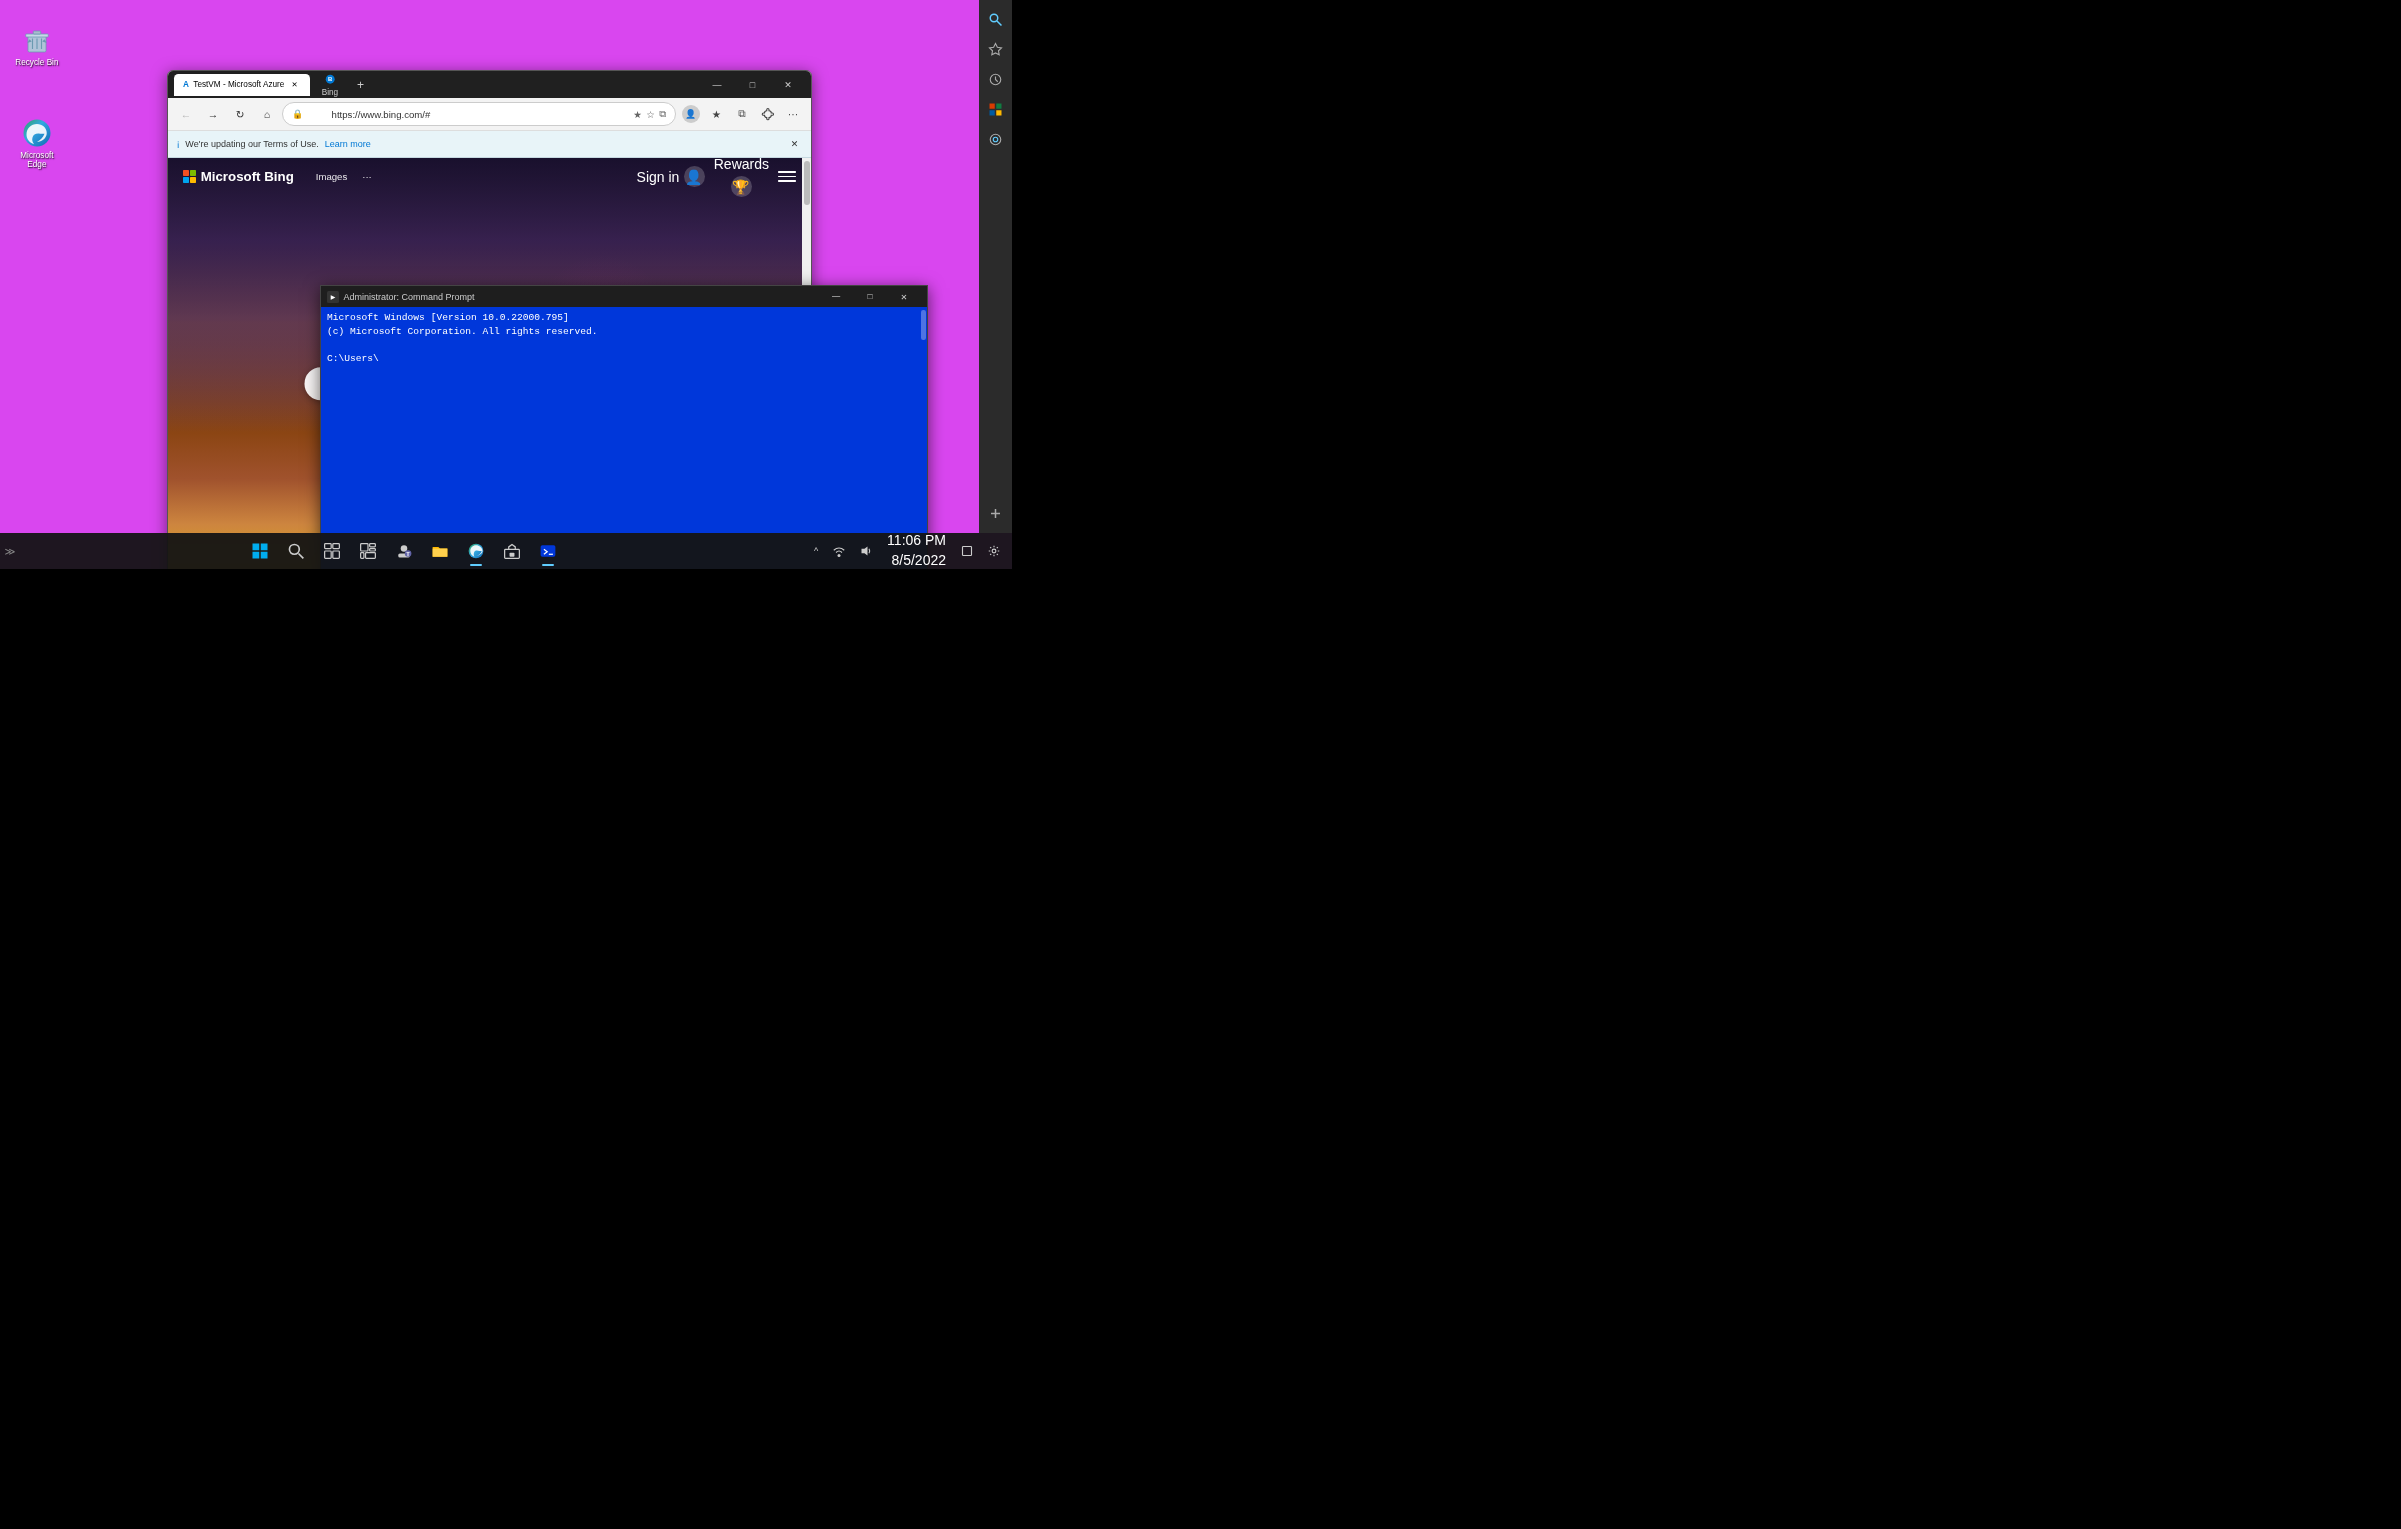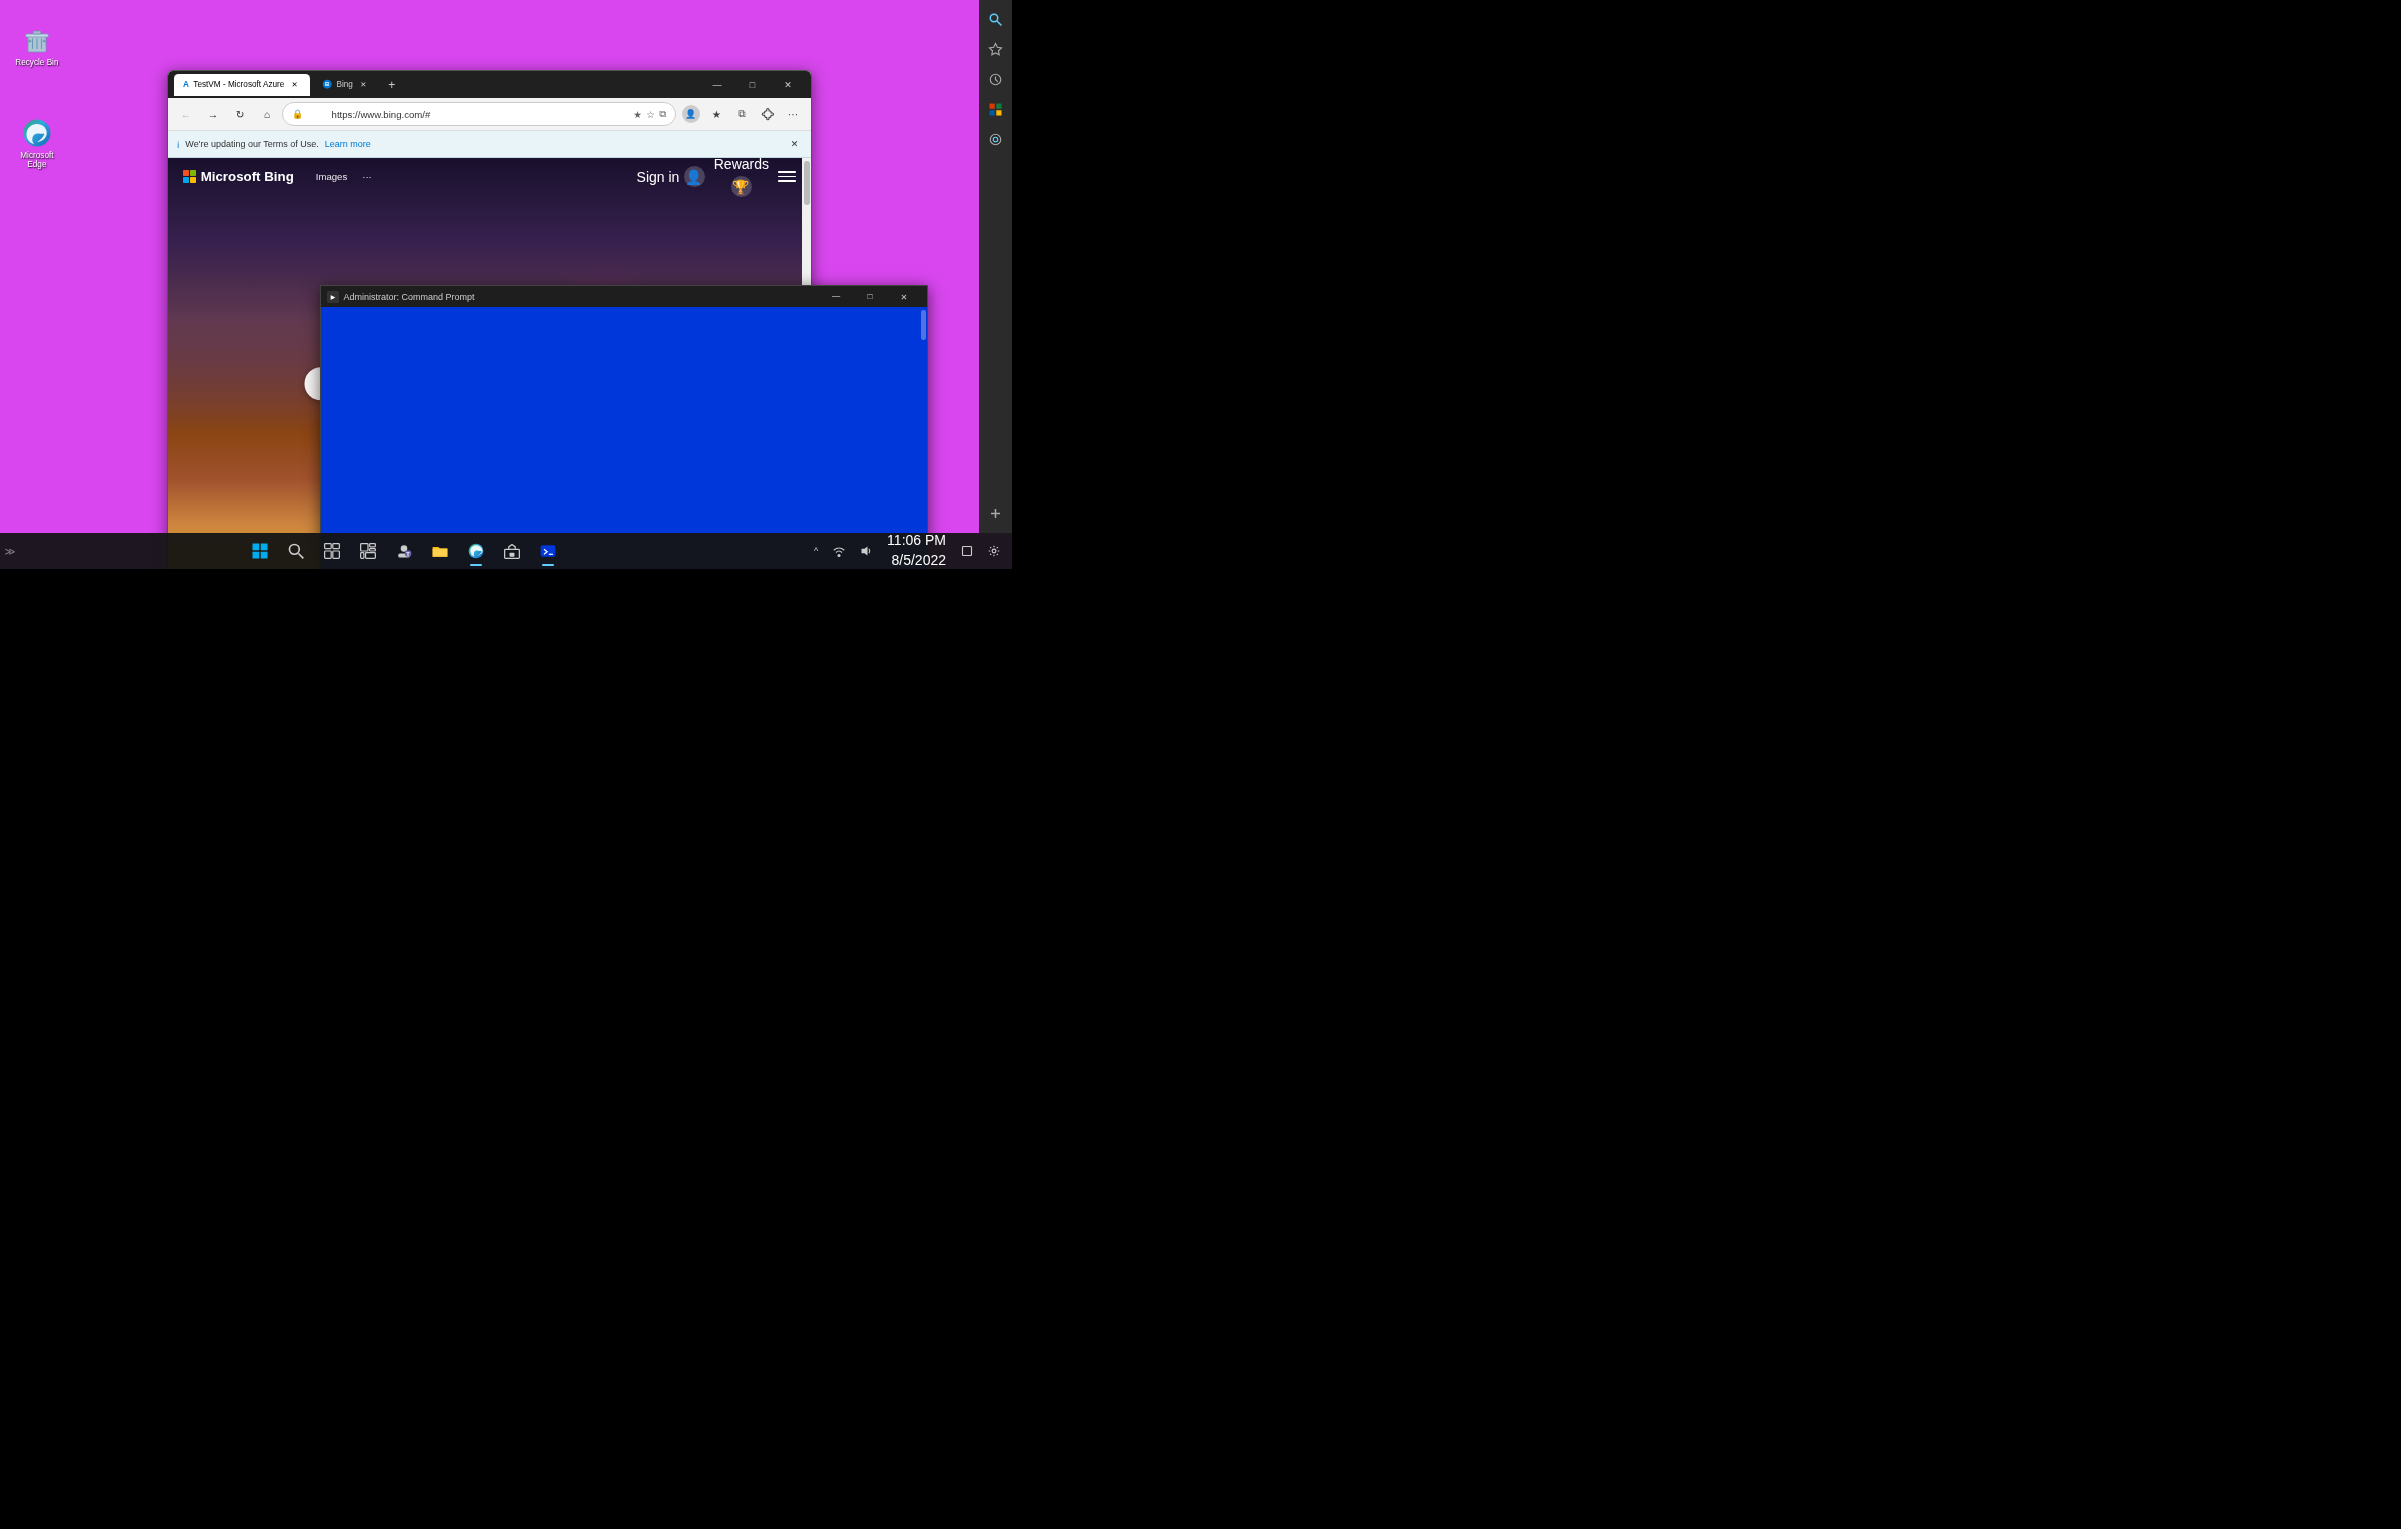--- a/index.html
+++ b/index.html
@@ -178,20 +178,21 @@
       gap: 4.4px;
       cursor: pointer;
     }
     .tab.active {
       background: #fff;
       color: #000;
     }
     .tab.inactive {
       background: transparent;
       color: #ccc;
+      flex-direction: column;
     }
     .tab-close {
       width: 12px;
       height: 12px;
       display: flex;
       align-items: center;
       justify-content: center;
       border-radius: 2.2px;
       font-size: 7.4px;
     }
@@ -806,20 +807,26 @@
   <div id="cmd-window">
     <div class="cmd-titlebar">
       <div class="cmd-title-icon">▶</div>
       <span>Administrator: Command Prompt</span>
       <div class="cmd-win-controls">
         <div class="cmd-ctrl">—</div>
         <div class="cmd-ctrl">□</div>
         <div class="cmd-ctrl close">✕</div>
       </div>
     </div>
+    <div class="cmd-content">
+      <div>Microsoft Windows [Version 10.0.22000.795]</div>
+      <div>(c) Microsoft Corporation. All rights reserved.</div>
+      <div>&nbsp;</div>
+      <div>C:\Users\</div>
+    </div>
     <div class="cmd-scrollbar">
       <div class="cmd-scrollbar-thumb"></div>
     </div>
   </div>
 
   <div id="edge-sidebar">
     <div class="sidebar-btn">
       <svg width="15" height="15" viewBox="0 0 20 20">
           <circle cx="8" cy="8" r="5" fill="none" stroke="#60cdff" stroke-width="2"></circle>
           <line x1="12" y1="12" x2="18" y2="18" stroke="#60cdff" stroke-width="2"></line>

